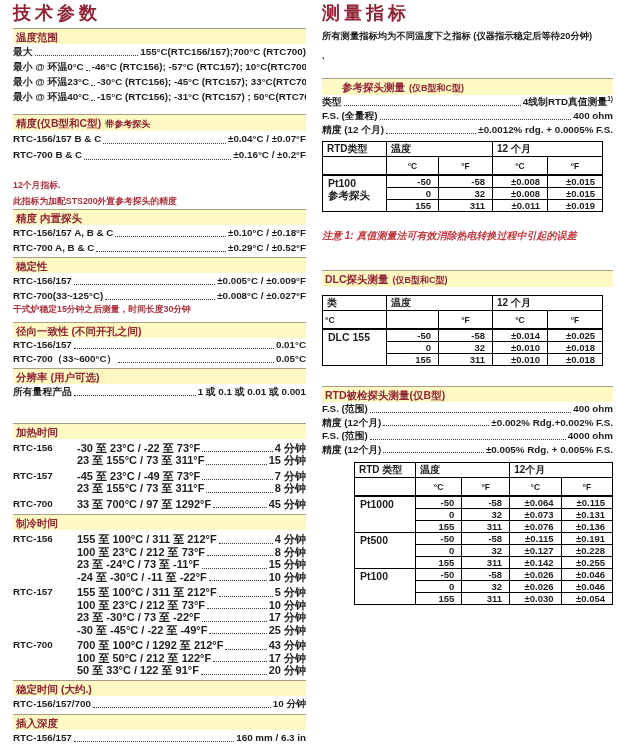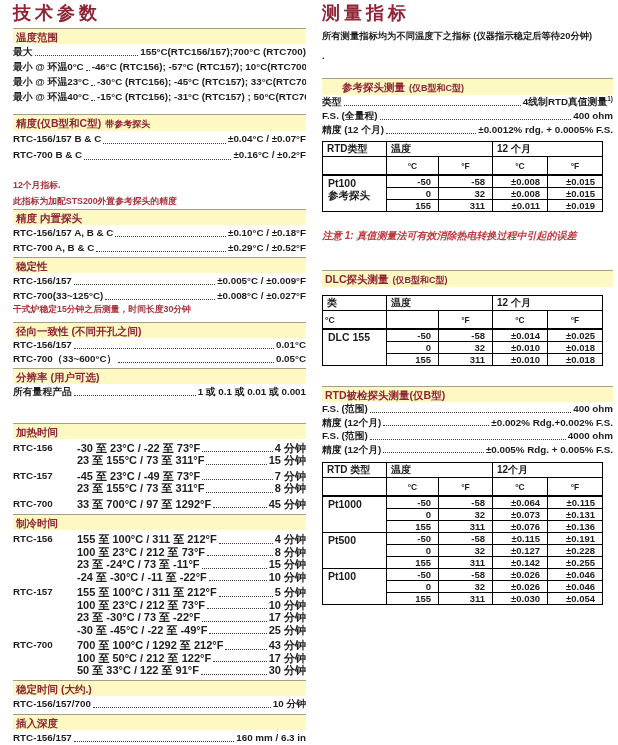--- a/index.html
+++ b/index.html
@@ -245,21 +245,21 @@
               <span class="val">43 分钟</span>
             </div>
             <div class="time-line">
               <span class="lbl">100 至 50°C / 212 至 122°F</span>
               <div class="dots"></div>
               <span class="val">17 分钟</span>
             </div>
             <div class="time-line">
               <span class="lbl">50 至 33°C / 122 至 91°F</span>
               <div class="dots"></div>
-              <span class="val">30 分钟</span>
+              <span class="val">20 分钟</span>
             </div>
           </div>
         </div>
       </div>
       <div class="band" style="margin-top: 3px;"><span>稳定时间 (大约.)</span></div>
       <div class="specs" style="margin-top: 0px;">
         <div class="spec-row">
           <span class="lbl">RTC-156/157/700</span>
           <div class="dots"></div>
           <span class="val">10 分钟</span>
@@ -411,21 +411,21 @@
           <span class="lbl">F.S. (范围)</span>
           <div class="dots"></div>
           <span class="val">4000 ohm</span>
         </div>
         <div class="spec-row" style="height: 13.5px; line-height: 13.5px;">
           <span class="lbl">精度 (12个月)</span>
           <div class="dots"></div>
           <span class="val">±0.005% Rdg. + 0.005% F.S.</span>
         </div>
       </div>
-      <table class="spec-table" style="margin-top: 6px;">
+      <table class="spec-table" style="margin-top: 6px; margin-left: 32px;">
         <colgroup>
           <col style="width: 64px;">
           <col style="width: 52px;">
           <col style="width: 54px;">
           <col style="width: 55px;">
           <col style="width: 55px;">
         </colgroup>
         <tbody>
           <tr>
             <td class="hcell">RTD 类型</td>

